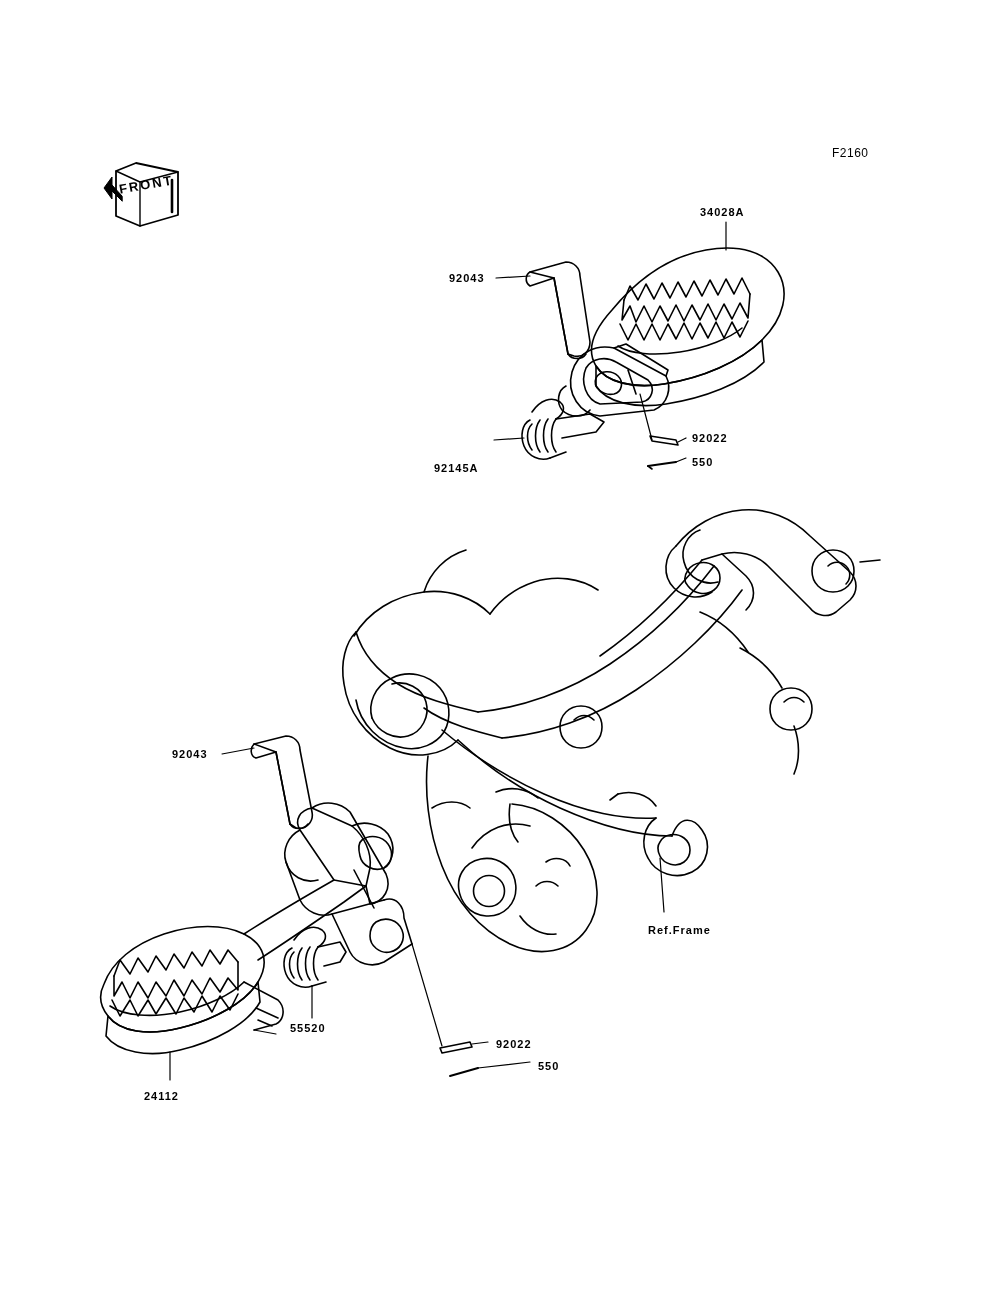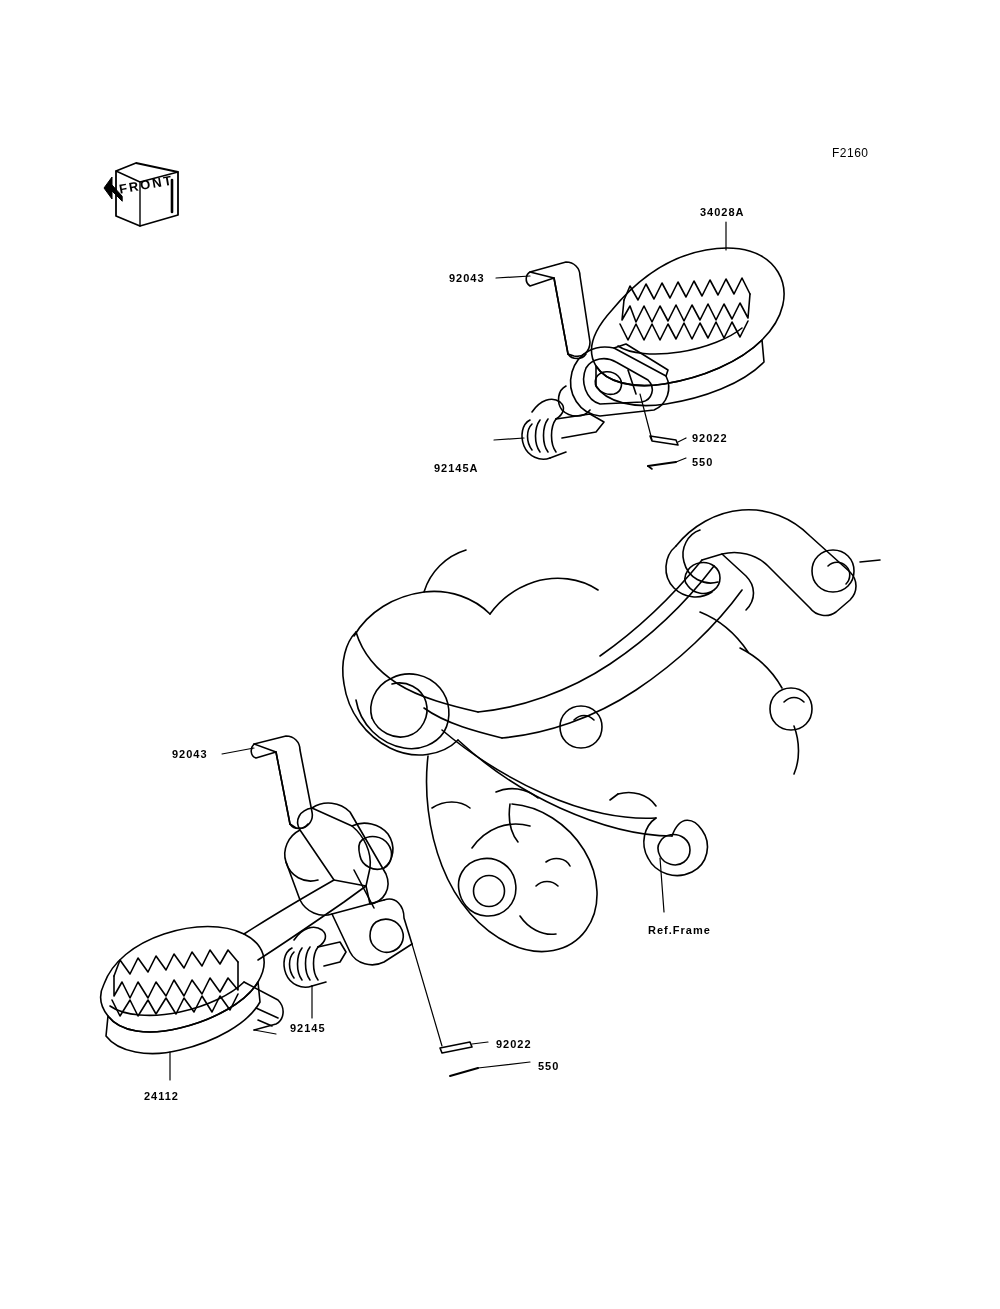--- a/index.html
+++ b/index.html
@@ -236,18 +236,18 @@
 
   <div class="label small" style="left:832px; top:146px;">F2160</div>
 
   <div class="label" style="left:700px; top:206px;">34028A</div>
   <div class="label" style="left:449px; top:272px;">92043</div>
   <div class="label" style="left:434px; top:438px;margin-top:24px;">92145A</div>
   <div class="label" style="left:692px; top:432px;">92022</div>
   <div class="label" style="left:692px; top:456px;">550</div>
   <div class="label" style="left:172px; top:748px;">92043</div>
   <div class="label" style="left:648px; top:924px;">Ref.Frame</div>
-  <div class="label" style="left:290px; top:1022px;">92145</div>
+  <div class="label" style="left:290px; top:1022px;">55520</div>
   <div class="label" style="left:496px; top:1038px;">92022</div>
   <div class="label" style="left:538px; top:1060px;">550</div>
   <div class="label" style="left:144px; top:1090px;">24112</div>
 
 </div>
 
 </body></html>

